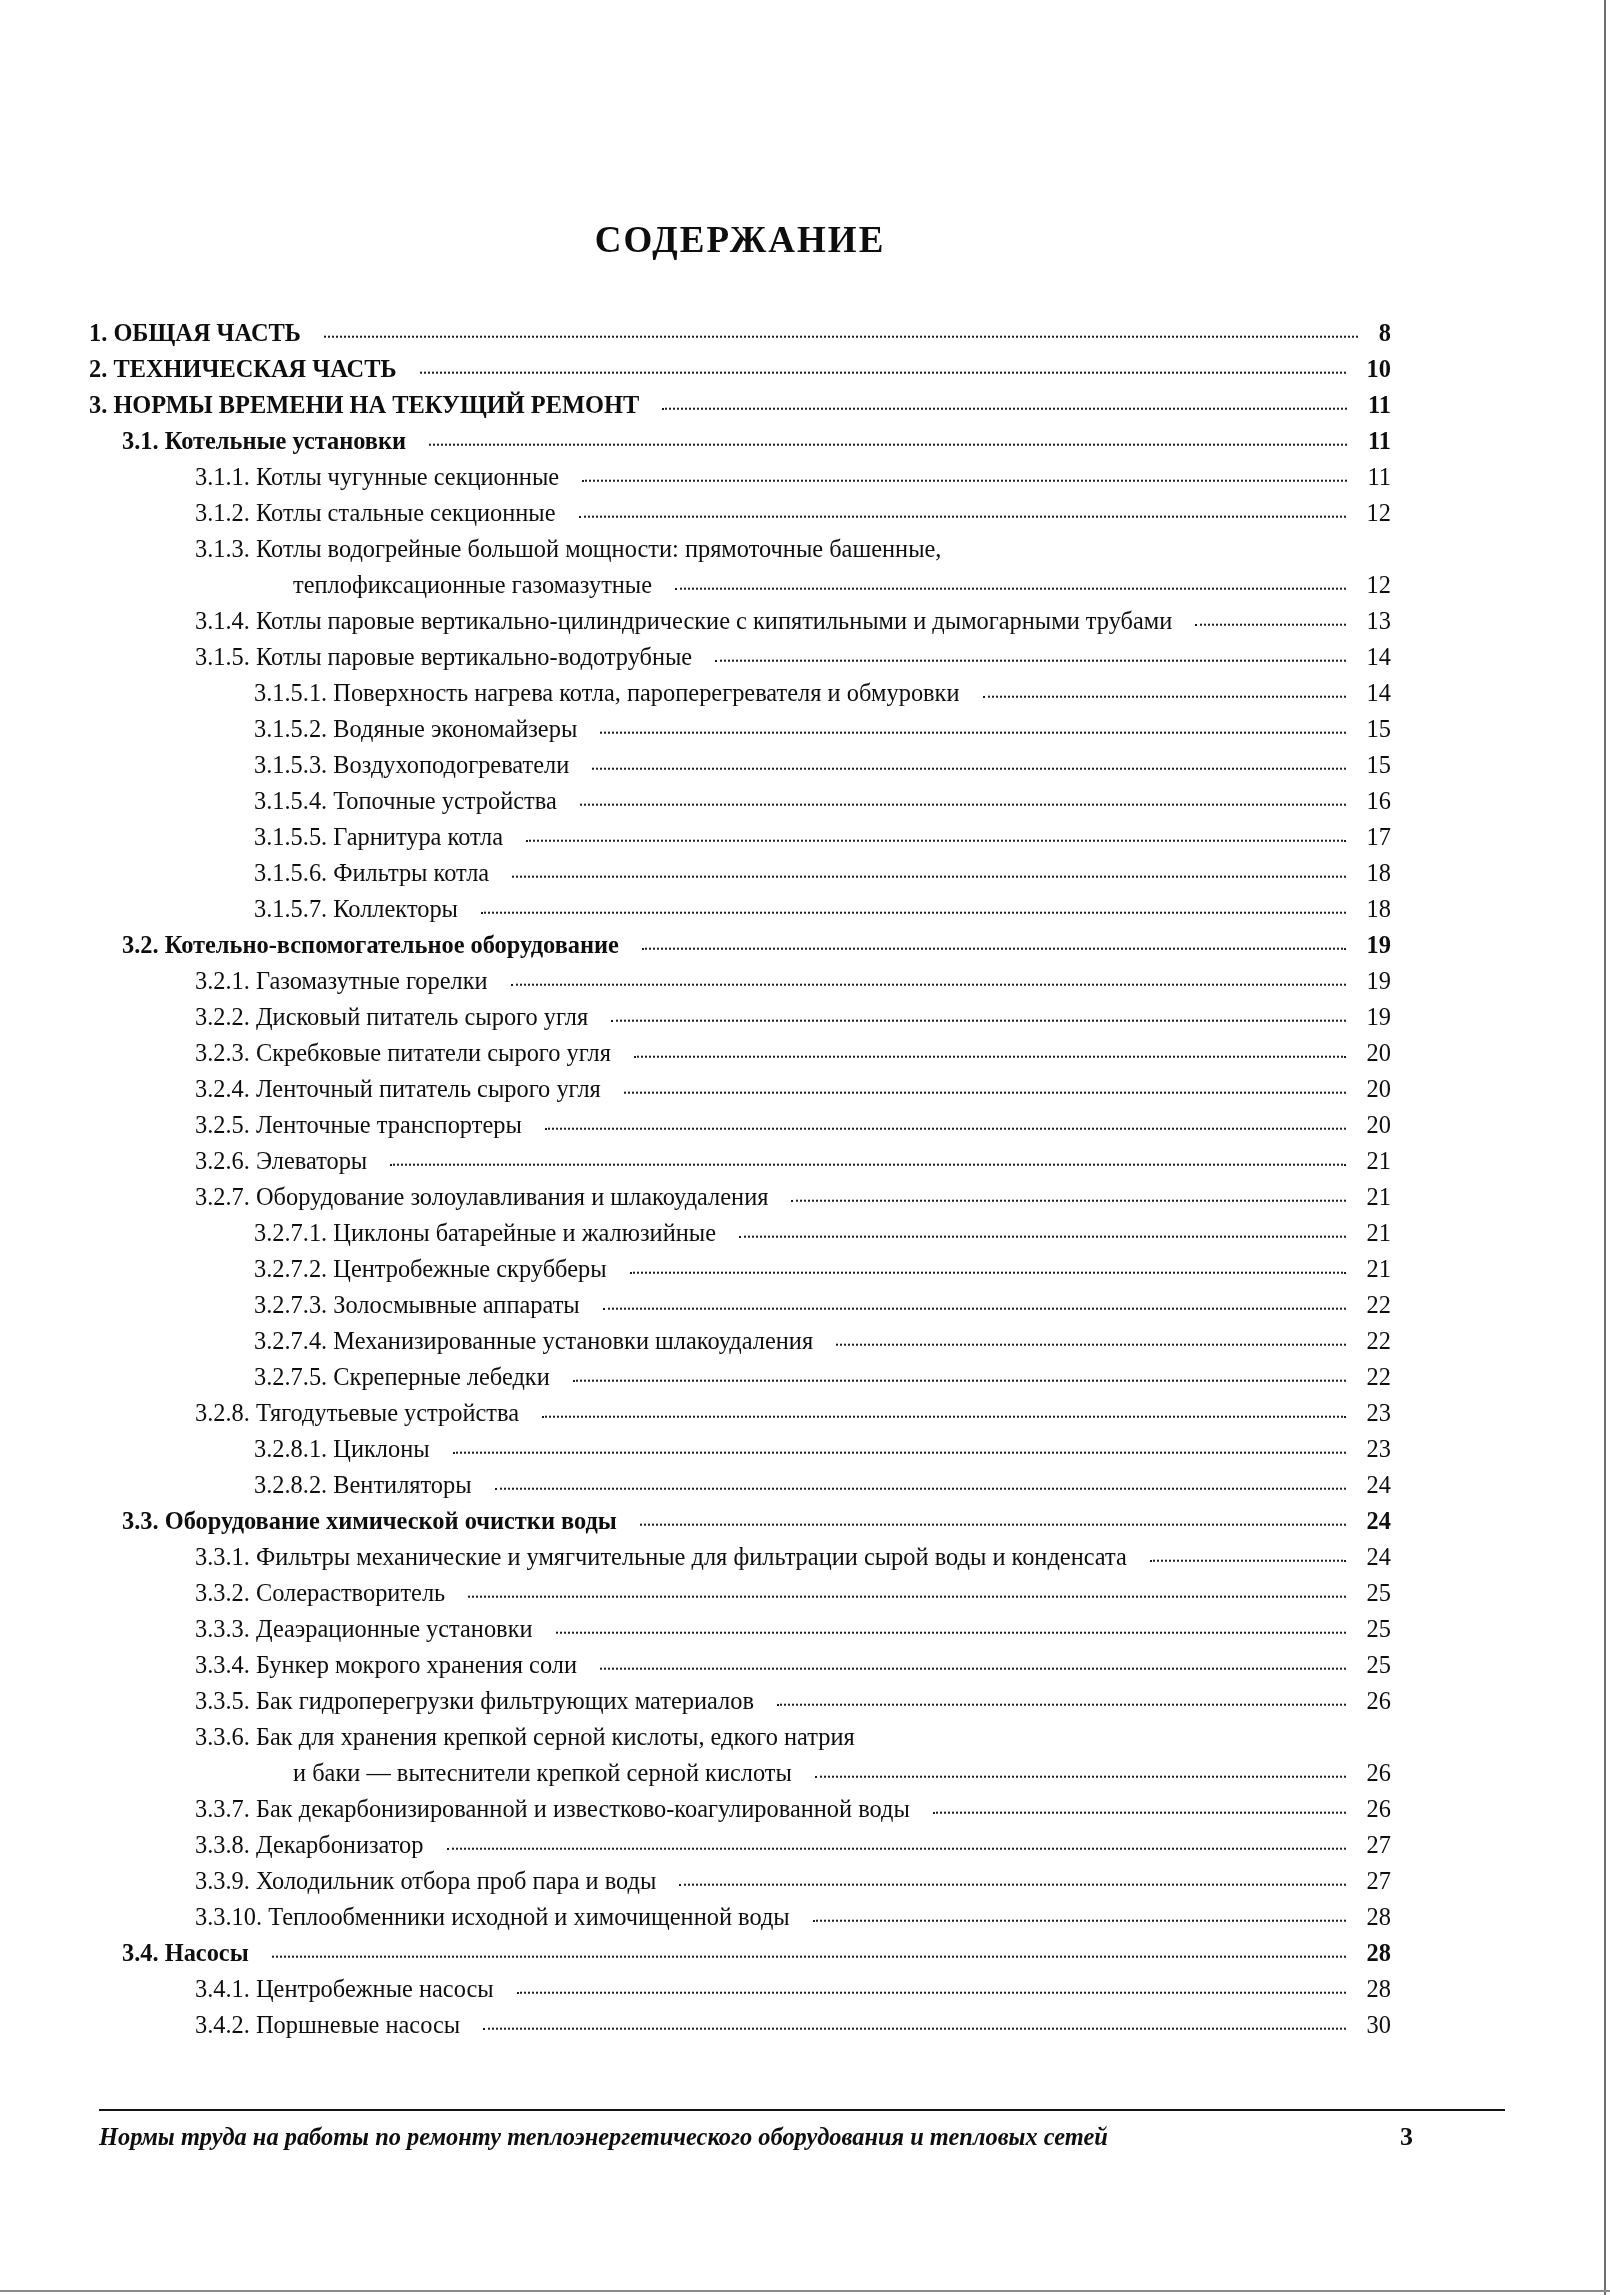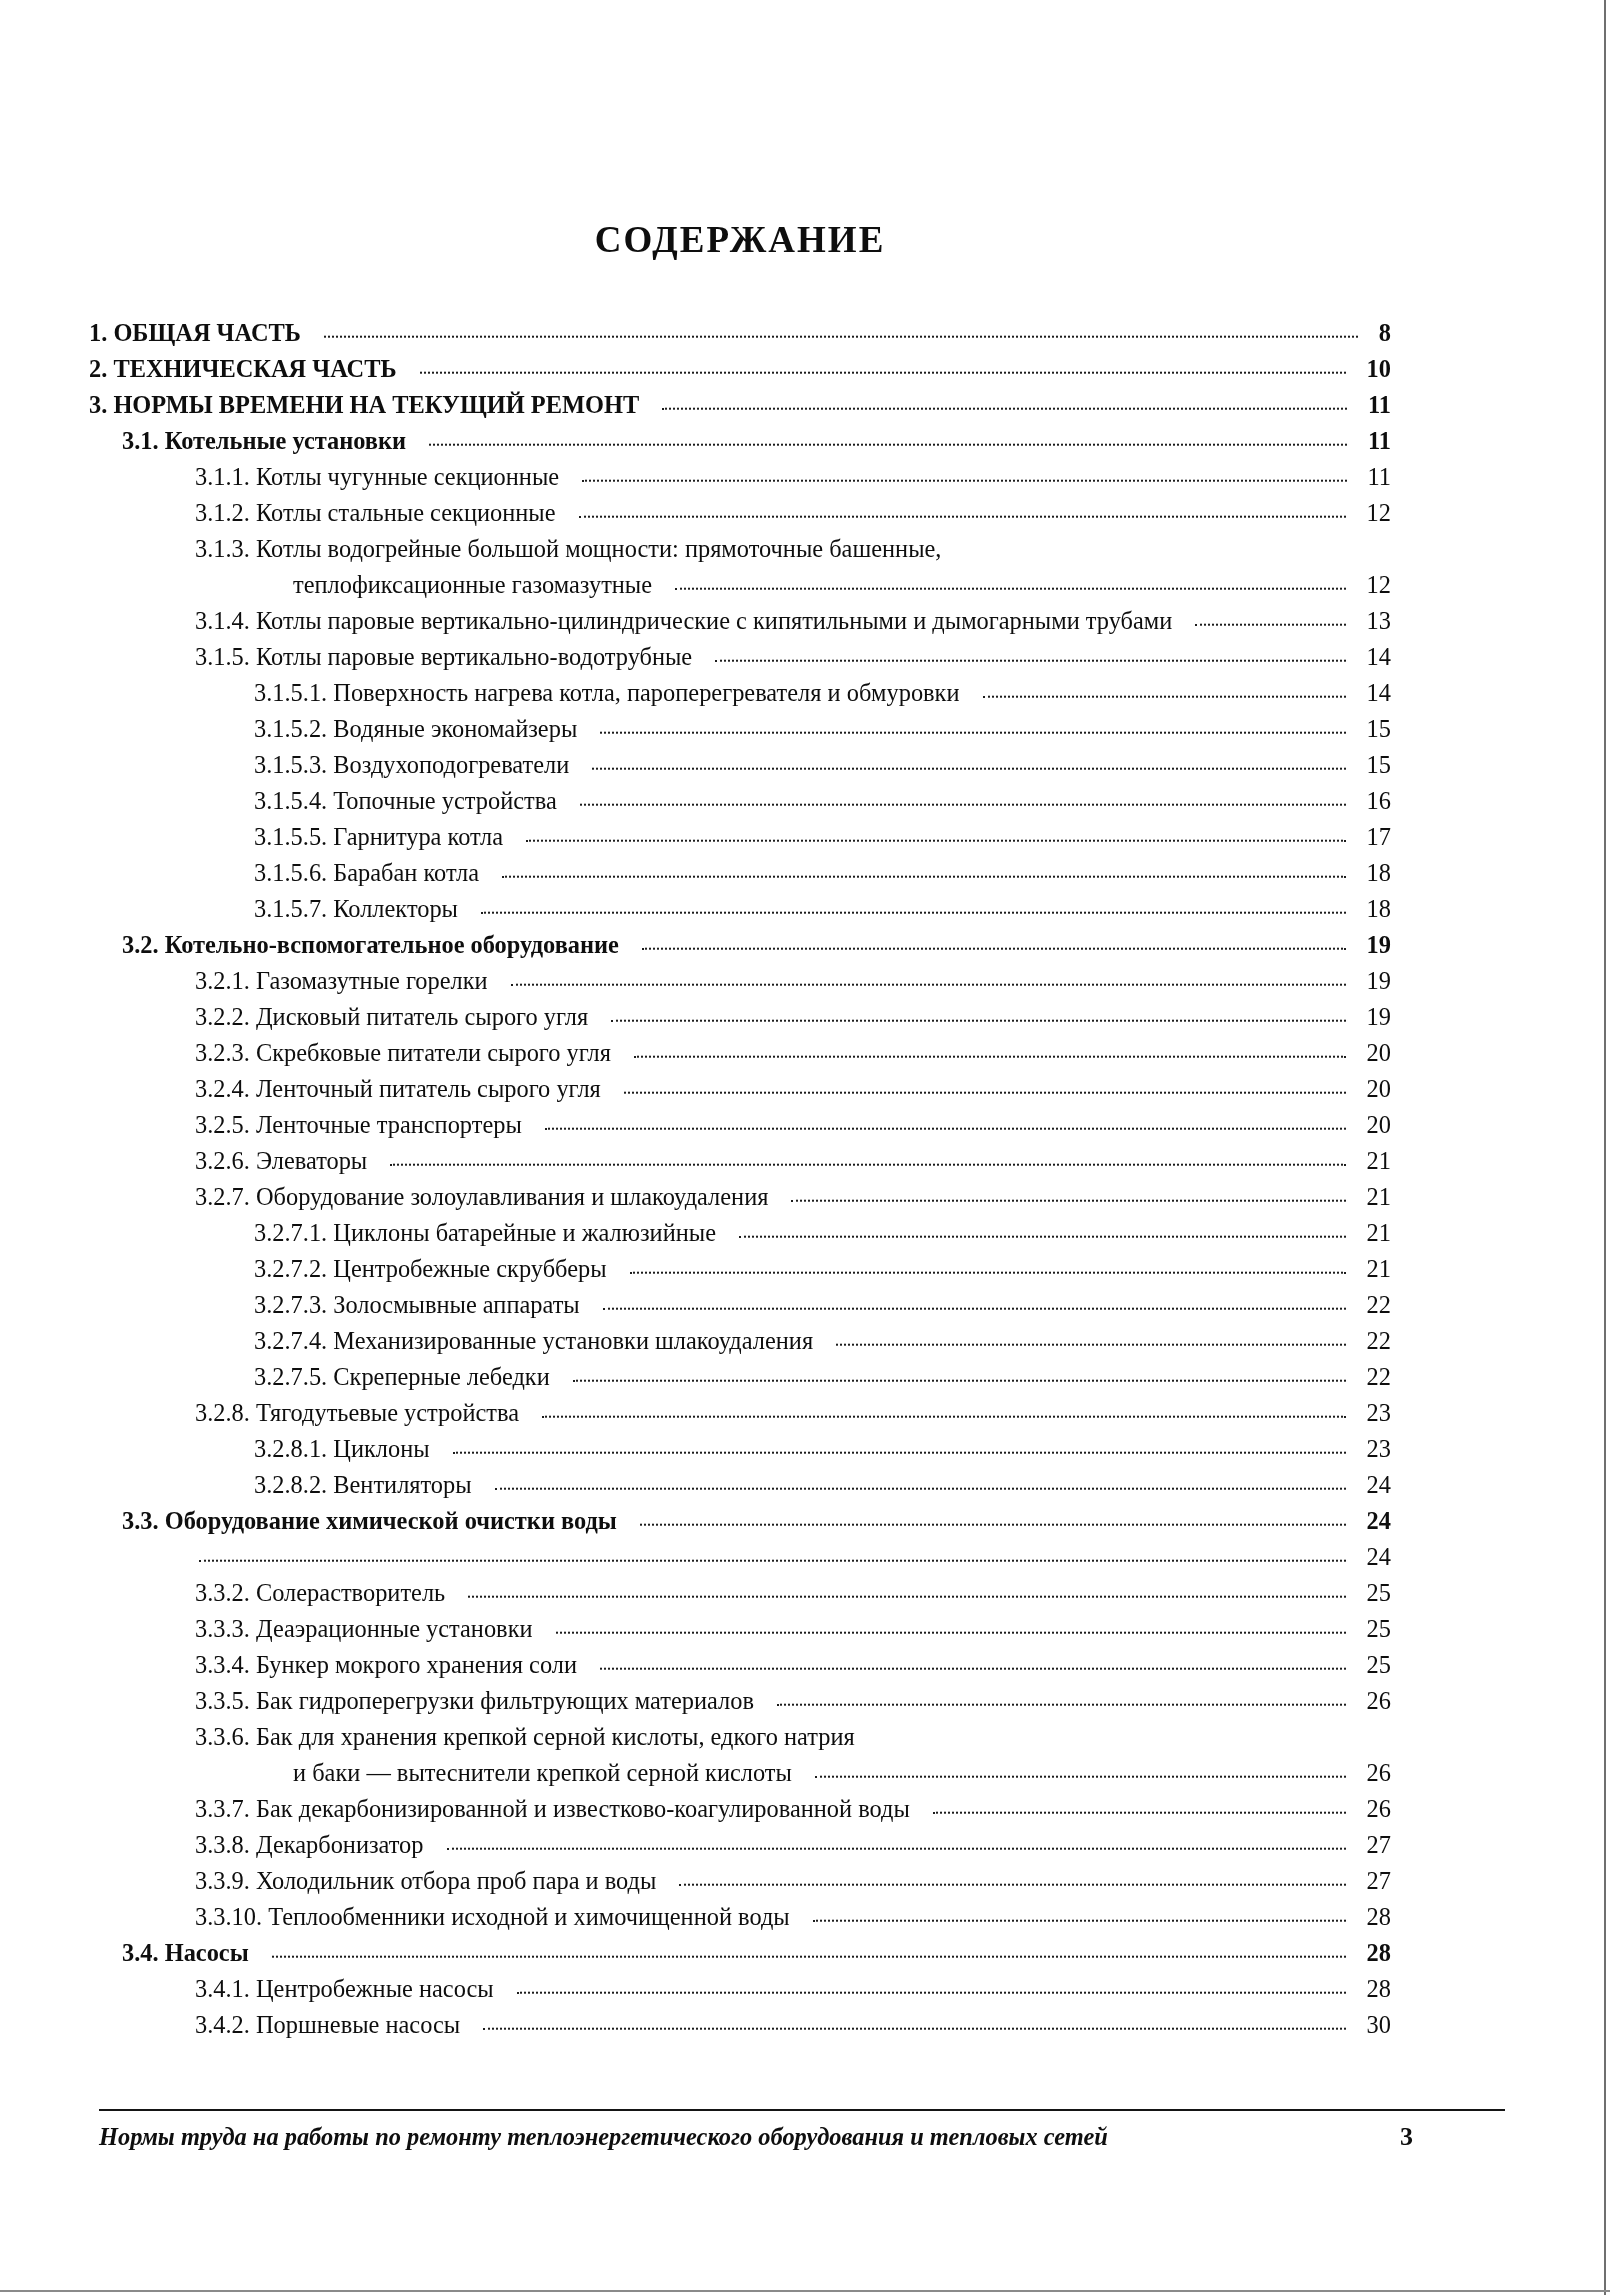--- a/index.html
+++ b/index.html
@@ -166,21 +166,21 @@
     <span class="toc-label">3.1.5.4. Топочные устройства</span>
     <span class="toc-dots"></span>
     <span class="toc-page">16</span>
   </div>
       <div class="toc-row level-3">
     <span class="toc-label">3.1.5.5. Гарнитура котла</span>
     <span class="toc-dots"></span>
     <span class="toc-page">17</span>
   </div>
       <div class="toc-row level-3">
-    <span class="toc-label">3.1.5.6. Барабан котла</span>
+    <span class="toc-label">3.1.5.6. Фильтры котла</span>
     <span class="toc-dots"></span>
     <span class="toc-page">18</span>
   </div>
       <div class="toc-row level-3">
     <span class="toc-label">3.1.5.7. Коллекторы</span>
     <span class="toc-dots"></span>
     <span class="toc-page">18</span>
   </div>
       <div class="toc-row level-1 bold">
     <span class="toc-label">3.2. Котельно-вспомогательное оборудование</span>
@@ -261,20 +261,21 @@
     <span class="toc-label">3.2.8.2. Вентиляторы</span>
     <span class="toc-dots"></span>
     <span class="toc-page">24</span>
   </div>
       <div class="toc-row level-1 bold">
     <span class="toc-label">3.3. Оборудование химической очистки воды</span>
     <span class="toc-dots"></span>
     <span class="toc-page">24</span>
   </div>
       <div class="toc-row level-2">
+    <span class="toc-label">3.3.1. Фильтры механические и умягчительные для фильтрации сырой воды и конденсата</span>
     <span class="toc-dots"></span>
     <span class="toc-page">24</span>
   </div>
       <div class="toc-row level-2">
     <span class="toc-label">3.3.2. Солерастворитель</span>
     <span class="toc-dots"></span>
     <span class="toc-page">25</span>
   </div>
       <div class="toc-row level-2">
     <span class="toc-label">3.3.3. Деаэрационные установки</span>

